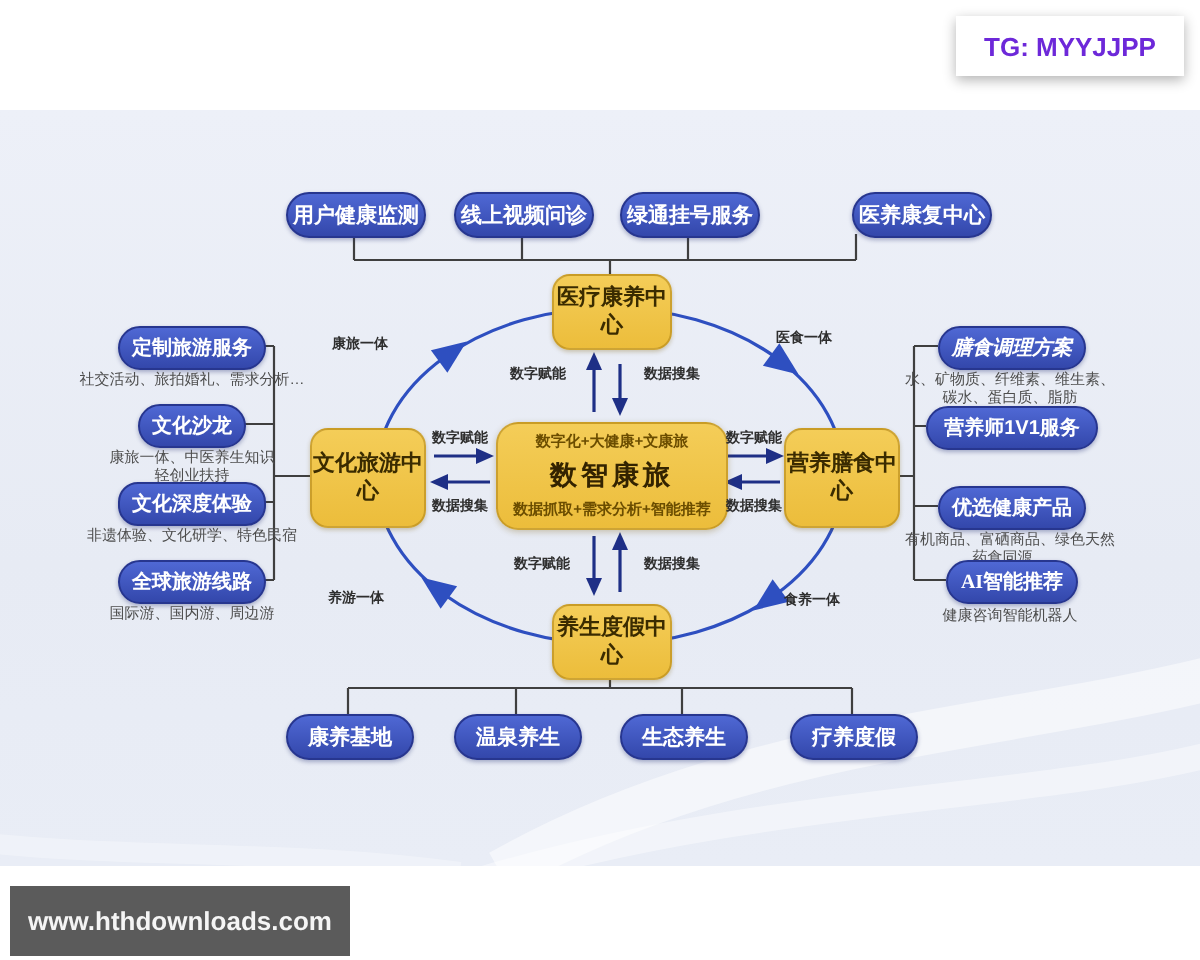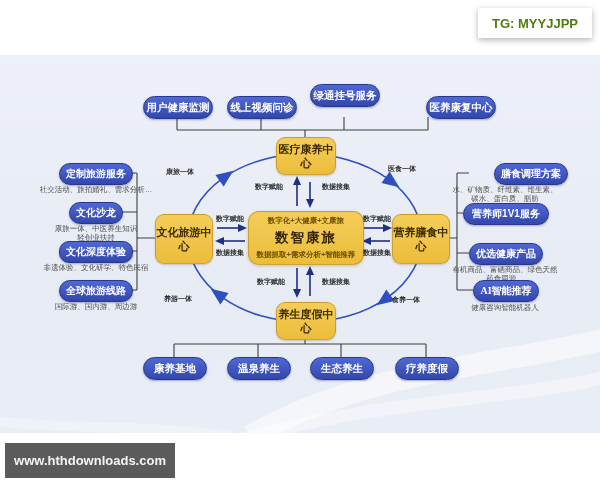--- a/index.html
+++ b/index.html
@@ -37,21 +37,21 @@
   .centerbox .c-small{font-size:7.5px;font-weight:bold;color:#6b4d00;white-space:nowrap;}
   .centerbox .c-title{font-size:13.5px;font-weight:bold;color:#332300;letter-spacing:2px;}
   .sub{
     text-align:center;font-size:7.5px;line-height:1.35;color:#4d4d4d;
   }
   .arclbl,.flowlbl{
     text-align:center;font-size:7px;color:#2e2e2e;font-weight:bold;white-space:nowrap;
   }
   .badge-tg{
     display:flex;align-items:center;justify-content:center;
-    background:#ffffff;color:#4d7c0f;font-weight:bold;font-size:13px;
+    background:#ffffff;color:#6d28d9;font-weight:bold;font-size:13px;
     box-shadow:0 2px 6px rgba(0,0,0,.3);z-index:3;
   }
   .badge-site{
     display:flex;align-items:center;justify-content:center;
     background:#5b5b5b;color:#f5f5f5;font-weight:bold;font-size:13px;z-index:3;
   }
 </style>
 </head>
 <body>
 
@@ -108,42 +108,42 @@
       <path d="M390,241 L370,241"></path>
         <polygon points="362,241 371,237 371,245" stroke="none"></polygon>
     </g>
   </svg>
 
   <div class="abs badge-tg" style="left:478px;top:8px;width:114px;height:30px;">TG: MYYJJPP</div>
   <div class="abs badge-site" style="left:5px;top:443px;width:170px;height:35px;">www.hthdownloads.com</div>
 
   <div class="abs bpill sm" style="left:143px;top:96px;width:68px;height:21px;">用户健康监测</div>
   <div class="abs bpill sm" style="left:227px;top:96px;width:68px;height:21px;">线上视频问诊</div>
-  <div class="abs bpill sm" style="left:310px;top:84px;width:68px;height:21px;">绿通挂号服务</div>
+  <div class="abs bpill sm" style="left:310px;top:96px;width:68px;height:21px;">绿通挂号服务</div>
   <div class="abs bpill sm" style="left:394px;top:96px;width:68px;height:21px;margin-left:32px;">医养康复中心</div>
 
   <div class="abs bpill sm" style="left:143px;top:357px;width:62px;height:21px;">康养基地</div>
   <div class="abs bpill sm" style="left:227px;top:357px;width:62px;height:21px;">温泉养生</div>
   <div class="abs bpill sm" style="left:395px;top:357px;width:62px;height:21px;">疗养度假</div>
   <div class="abs bpill sm" style="left:310px;top:357px;width:62px;height:21px;">生态养生</div>
 
   <div class="abs bpill" style="left:59px;top:163px;width:72px;height:20px;">定制旅游服务</div>
   <div class="abs sub" style="left:35px;top:185px;width:122px;">社交活动、旅拍婚礼、需求分析…</div>
 
   <div class="abs bpill" style="left:69px;top:202px;width:52px;height:20px;">文化沙龙</div>
   <div class="abs sub" style="left:35px;top:224px;width:122px;">康旅一体、中医养生知识</div>
   <div class="abs sub" style="left:35px;top:233px;width:122px;">轻创业扶持</div>
 
   <div class="abs bpill" style="left:59px;top:241px;width:72px;height:20px;border-radius:10px;">文化深度体验</div>
   <div class="abs sub" style="left:35px;top:263px;width:122px;">非遗体验、文化研学、特色民宿</div>
 
   <div class="abs bpill" style="left:59px;top:280px;width:72px;height:20px;">全球旅游线路</div>
   <div class="abs sub" style="left:35px;top:302px;width:122px;">国际游、国内游、周边游</div>
 
-  <div class="abs bpill" style="left:494px;top:163px;width:72px;height:20px;">膳食调理方案</div>
+  <div class="abs bpill" style="left:469px;top:163px;width:72px;height:20px;font-style:italic;">膳食调理方案</div>
   <div class="abs sub" style="left:440px;top:185px;width:130px;">水、矿物质、纤维素、维生素、</div>
   <div class="abs sub" style="left:440px;top:194px;width:130px;">碳水、蛋白质、脂肪</div>
 
   <div class="abs bpill" style="left:463px;top:203px;width:84px;height:20px;">营养师1V1服务</div>
 
   <div class="abs bpill" style="left:469px;top:243px;width:72px;height:20px;">优选健康产品</div>
   <div class="abs sub" style="left:440px;top:265px;width:130px;">有机商品、富硒商品、绿色天然</div>
   <div class="abs sub" style="left:440px;top:274px;width:130px;">药食同源…</div>
 
   <div class="abs bpill" style="left:473px;top:280px;width:64px;height:20px;font-family:Liberation Serif, serif;">AI智能推荐</div>

